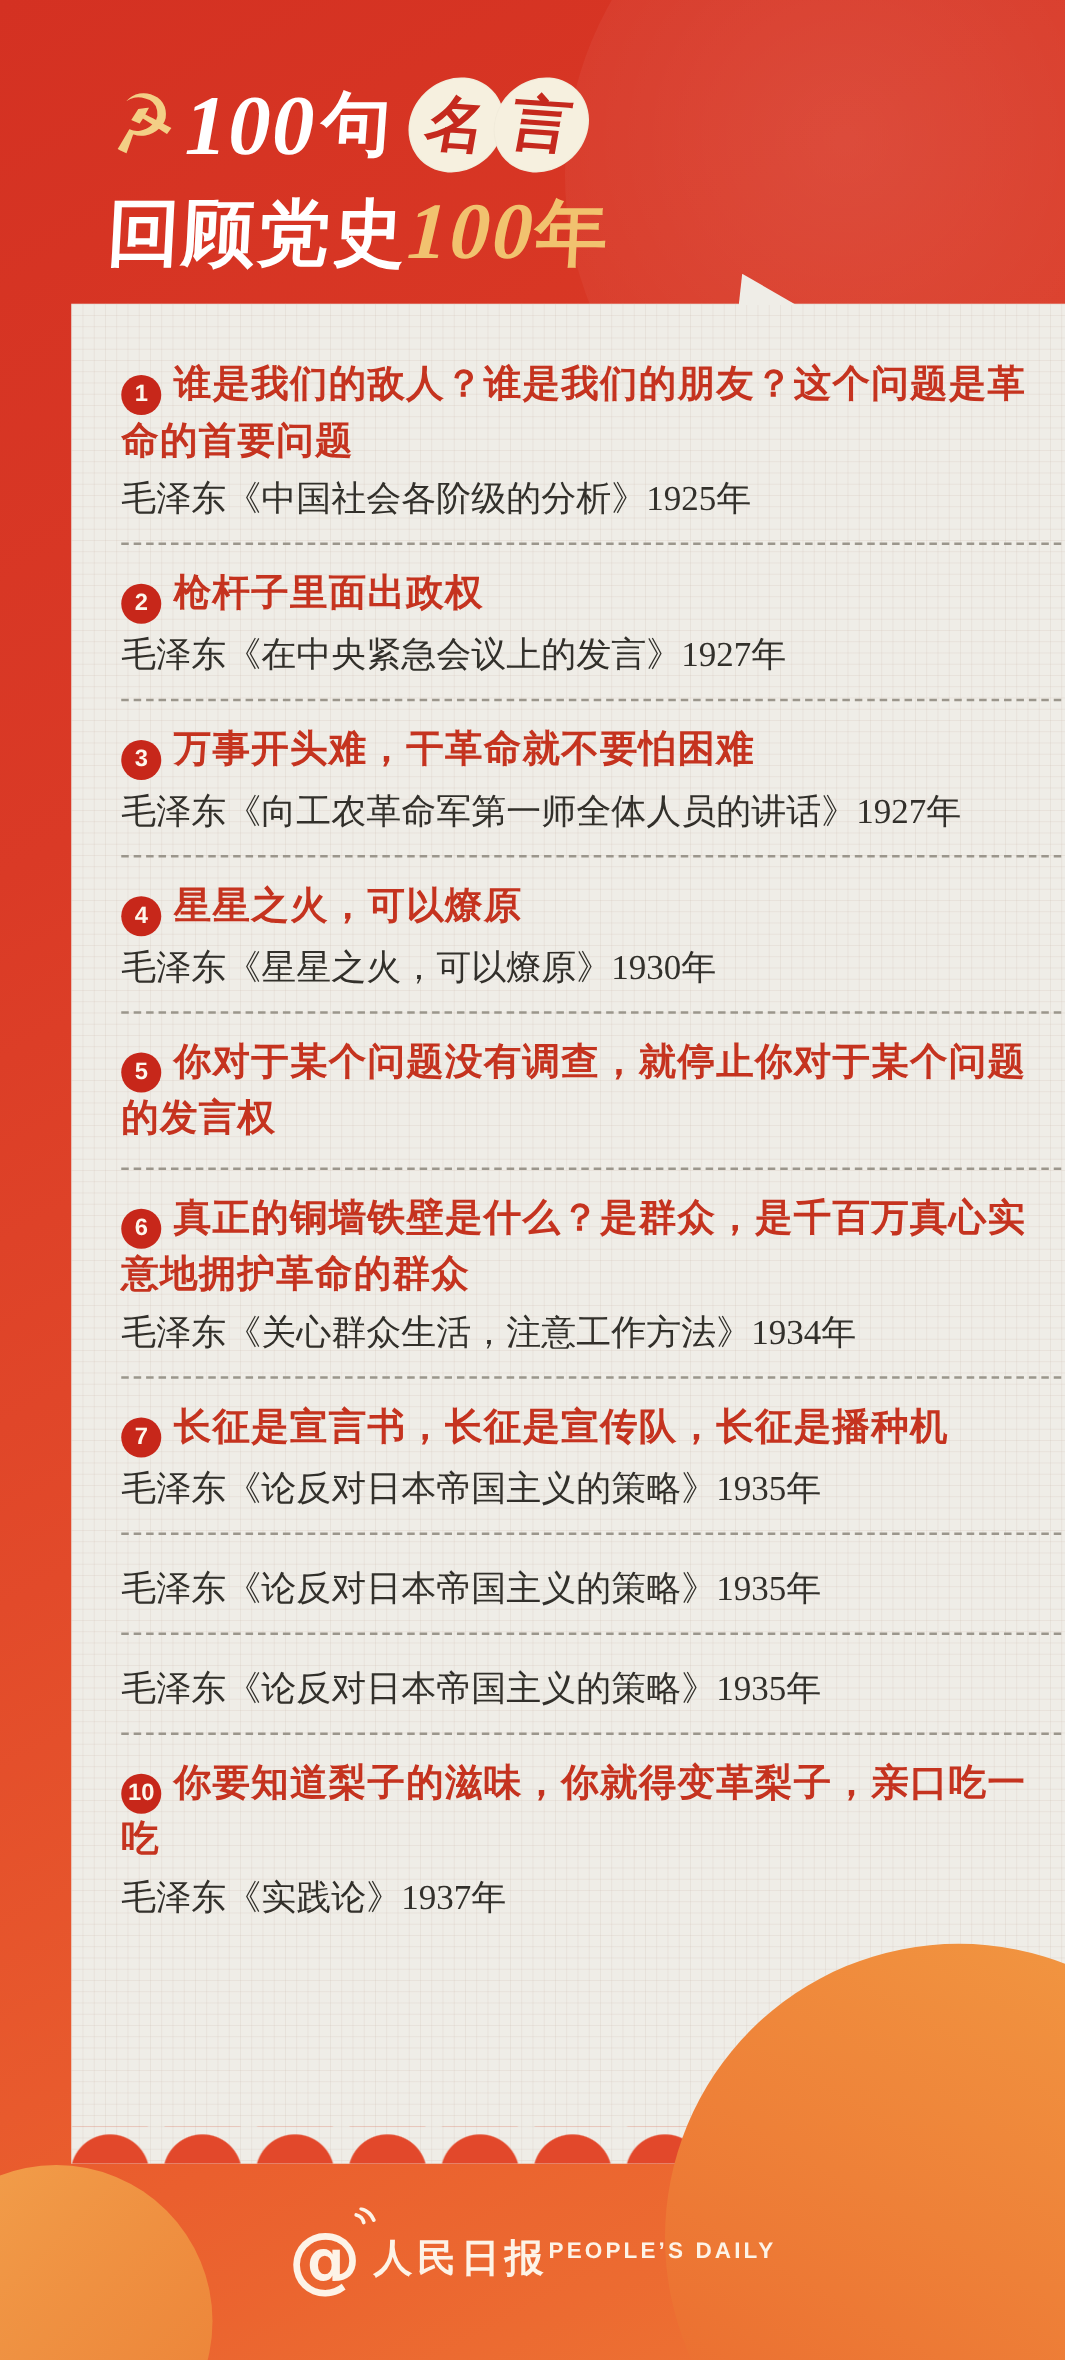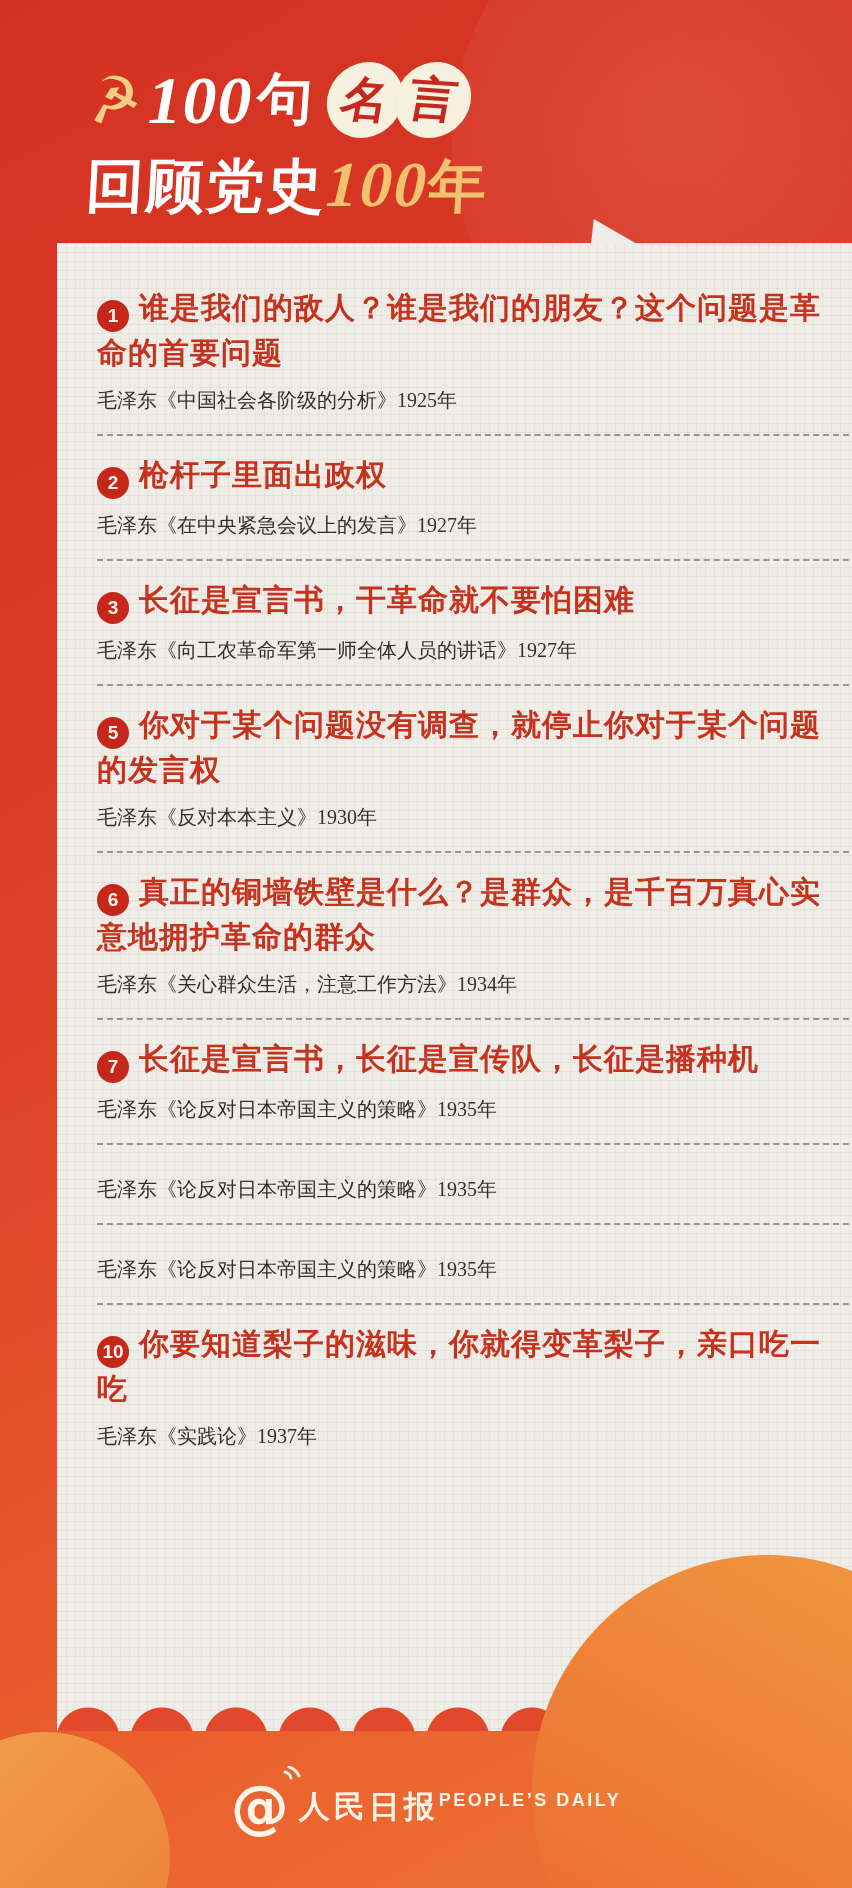--- a/index.html
+++ b/index.html
@@ -41,21 +41,21 @@
   .tail{position:absolute;left:534px;top:-24px;width:46px;height:25px;background:#efede7;
     clip-path:polygon(6% 0,100% 100%,0 100%);}
   .quote-list{padding:26px 40px 0 40px;}
   .quote-item{padding:18px 0;}
   .quote-item + .quote-item{border-top:2px dashed #9b968c;}
   .q-line{font-size:30px;line-height:42px;font-weight:700;color:#c5331f;letter-spacing:1px;}
   .q-badge{display:inline-flex;width:32px;height:32px;border-radius:50%;background:#c7271a;color:#fdf6ec;
     font-size:19px;font-weight:700;align-items:center;justify-content:center;letter-spacing:0;
     vertical-align:-4px;margin-right:10px;}
   .q-source{margin-top:10px;font-family:"Liberation Serif","DejaVu Serif",serif;
-    font-size:20px;line-height:32px;color:#32302b;}
+    font-size:28px;line-height:32px;color:#32302b;}
   .scallops{position:absolute;left:0;right:0;bottom:0;height:30px;
     background-image:radial-gradient(circle 32px at 37px 38px,#e2482b 31px,rgba(226,72,43,0) 32px);
     background-size:74px 30px;background-repeat:repeat-x;background-position:-6px 0;}
   
   .footer{position:absolute;left:0;right:0;top:1778px;z-index:4;display:flex;justify-content:center;}
   .logo{display:flex;align-items:center;gap:10px;color:#fdf3e7;}
   .at-wrap{position:relative;font-size:58px;font-weight:700;line-height:1;font-family:"DejaVu Sans",sans-serif;}
   .waves{position:absolute;top:-12px;right:-14px;}
   .logo-text{display:flex;flex-direction:row;}
   .logo-cn{font-size:31px;font-weight:800;letter-spacing:4px;}
@@ -97,31 +97,36 @@
 
   <section class="quote-item">
     <div class="q-line">
       <span class="q-badge">2</span><span class="q-text">枪杆子里面出政权</span>
     </div>
     <div class="q-source">毛泽东《在中央紧急会议上的发言》1927年</div>
   </section>
 
   <section class="quote-item">
     <div class="q-line">
-      <span class="q-badge">3</span><span class="q-text">长征是宣言书，干革命就不要怕困难</span>
+      <span class="q-badge">3</span><span class="q-text">万事开头难，干革命就不要怕困难</span>
     </div>
     <div class="q-source">毛泽东《向工农革命军第一师全体人员的讲话》1927年</div>
   </section>
 
+  <section class="quote-item">
+    <div class="q-line">
+      <span class="q-badge">4</span><span class="q-text">星星之火，可以燎原</span>
+    </div>
+    <div class="q-source">毛泽东《星星之火，可以燎原》1930年</div>
+  </section>
 
   <section class="quote-item">
     <div class="q-line">
       <span class="q-badge">5</span><span class="q-text">你对于某个问题没有调查，就停止你对于某个问题的发言权</span>
     </div>
-    <div class="q-source">毛泽东《反对本本主义》1930年</div>
   </section>
 
   <section class="quote-item">
     <div class="q-line">
       <span class="q-badge">6</span><span class="q-text">真正的铜墙铁壁是什么？是群众，是千百万真心实意地拥护革命的群众</span>
     </div>
     <div class="q-source">毛泽东《关心群众生活，注意工作方法》1934年</div>
   </section>
 
   <section class="quote-item">

